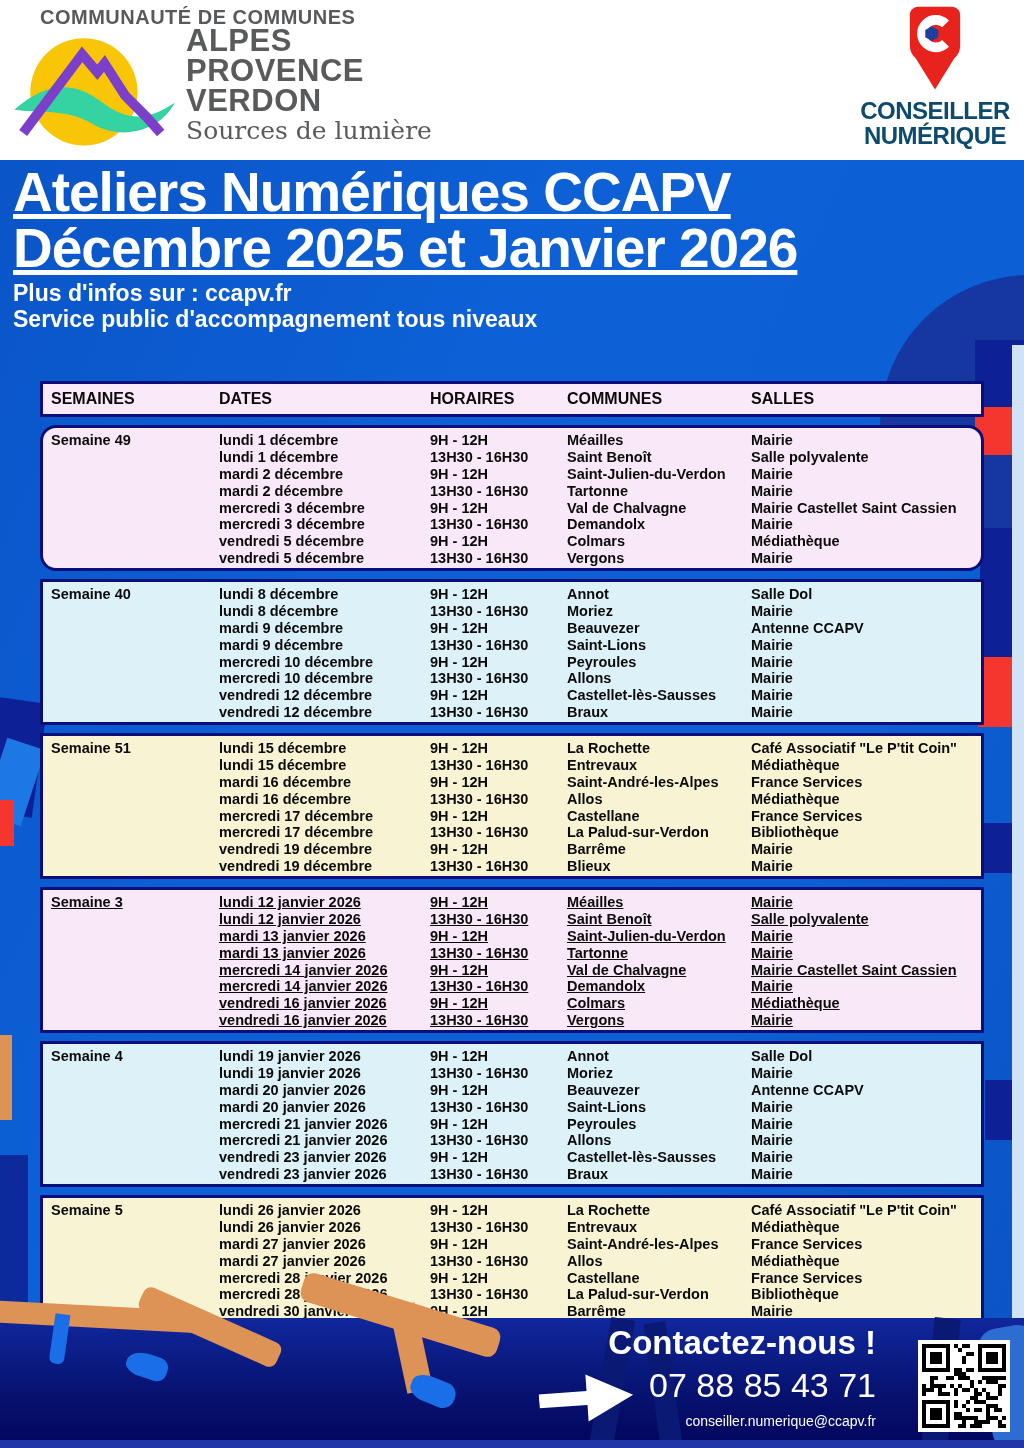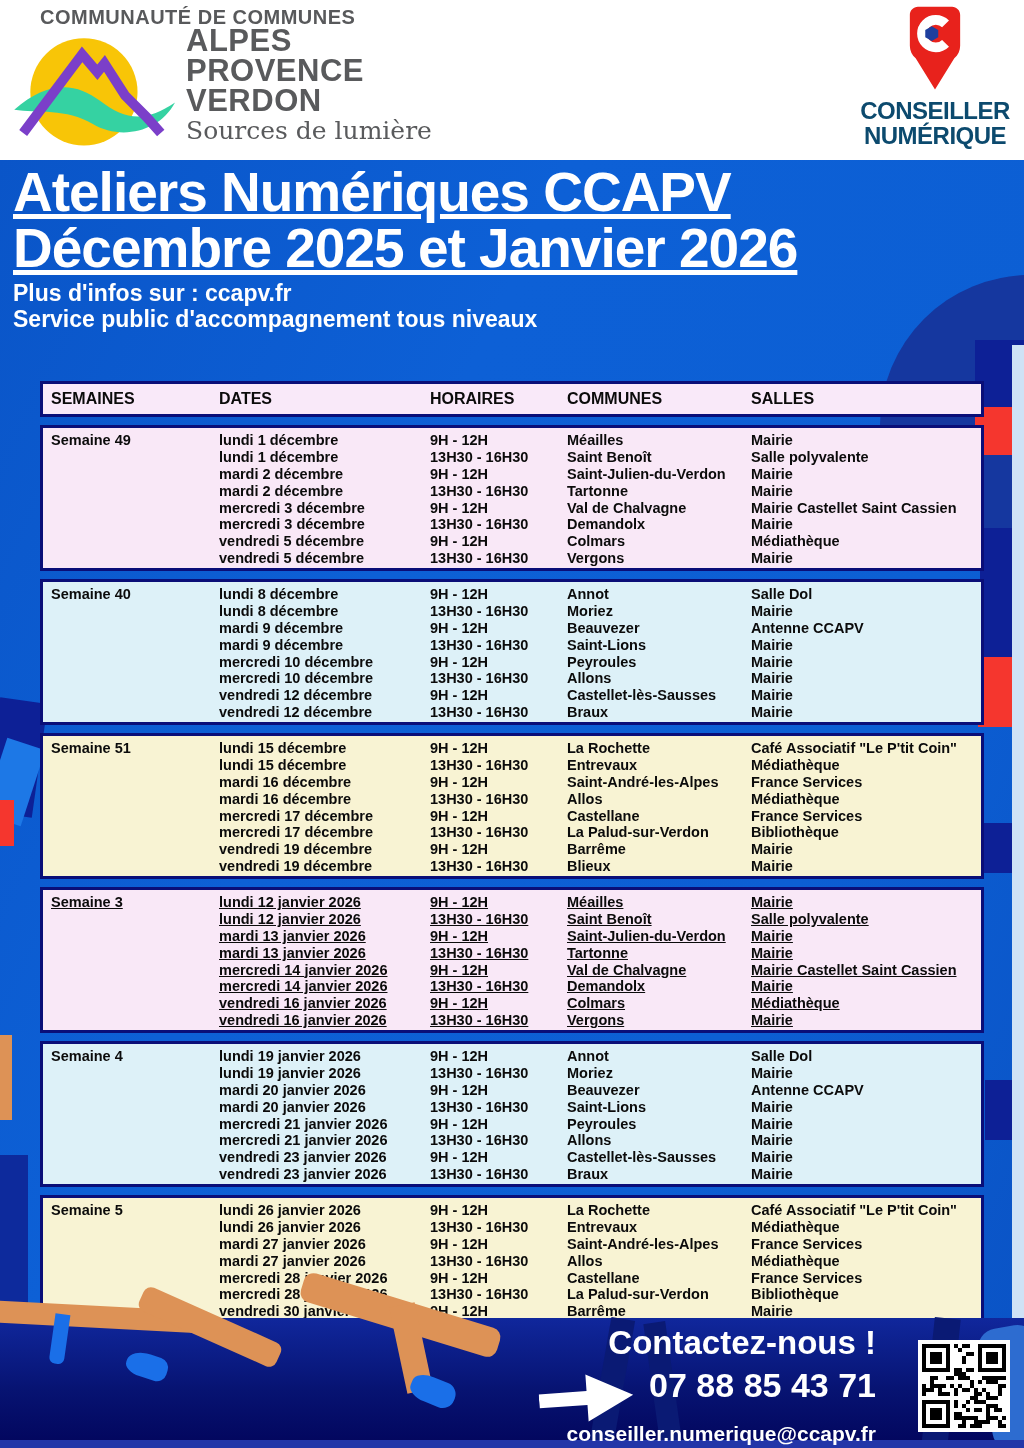--- a/index.html
+++ b/index.html
@@ -33,22 +33,22 @@
 
   
   .band{position:absolute;left:0;top:1158px;width:1024px;height:130px;
         background:linear-gradient(180deg,#10279c 0%,#071372 55%,#02055c 100%);}
   .band-edge{position:absolute;left:0;bottom:0;width:1024px;height:8px;background:#2336a8;}
   .leg{position:absolute;background:#dd9256;}
   .shoe{position:absolute;background:#1a6fe8;}
   .sil{position:absolute;background:#0a1a74;}
   .contact{position:absolute;left:531px;top:6px;width:345px;text-align:right;color:#ffffff;}
   .contact-title{font-size:33px;font-weight:bold;white-space:nowrap;}
-  .contact-phone{font-size:34px;font-weight:bold;white-space:nowrap;margin-top:4px;}
-  .contact-email{font-size:21px;font-weight:bold;white-space:nowrap;margin-top:17px;}
+  .contact-phone{font-size:34px;font-weight:normal;white-space:nowrap;margin-top:4px;}
+  .contact-email{font-size:14px;font-weight:normal;white-space:nowrap;margin-top:8px;}
   .arrow{position:absolute;left:8px;top:48px;}
   .qr{position:absolute;left:918px;top:22px;width:92px;height:92px;background:#ffffff;padding:0;box-sizing:border-box;}
   .qr svg{position:absolute;left:4px;top:4px;width:84px;height:84px;}
 </style>
 </head>
 <body>
 
 <div class="page">
 
   <header class="topbar">
@@ -110,21 +110,21 @@
 
     <div class="schedule">
       <div class="block head" style="background: rgb(249, 233, 249);">
         <span class="cell">SEMAINES</span>
         <span class="cell">DATES</span>
         <span class="cell">HORAIRES</span>
         <span class="cell">COMMUNES</span>
         <span class="cell">SALLES</span>
       </div>
       <div id="sections-host" style="display:flex;flex-direction:column;gap:8px;">
-          <div class="block section" style="background: rgb(249, 232, 247);">
+          <div class="block section" style="background: rgb(249, 232, 247); border-radius: 16px;">
             <div class="cell">Semaine 49</div>
             <div class="cell">lundi 1 décembre</div>
             <div class="cell">9H - 12H</div>
             <div class="cell">Méailles</div>
             <div class="cell">Mairie</div>
             <div class="cell"></div>
             <div class="cell">lundi 1 décembre</div>
             <div class="cell">13H30 - 16H30</div>
             <div class="cell">Saint Benoît</div>
             <div class="cell">Salle polyvalente</div>

